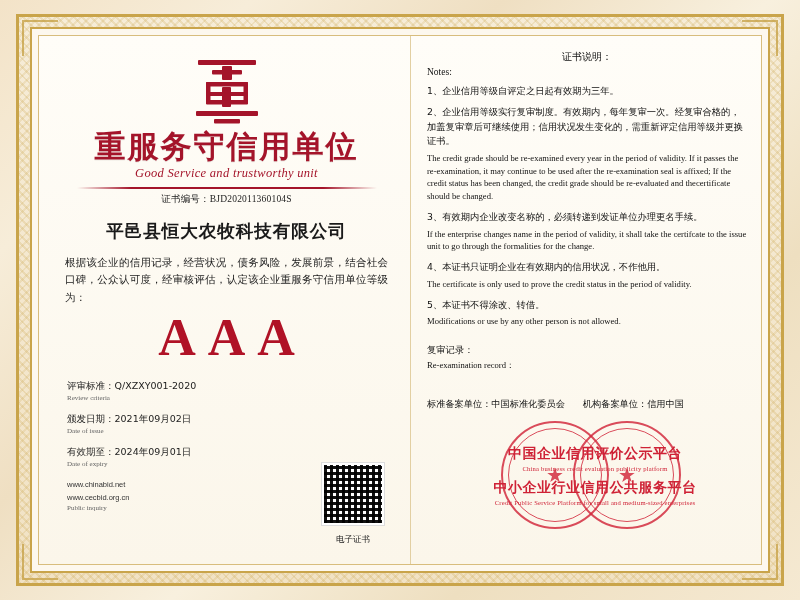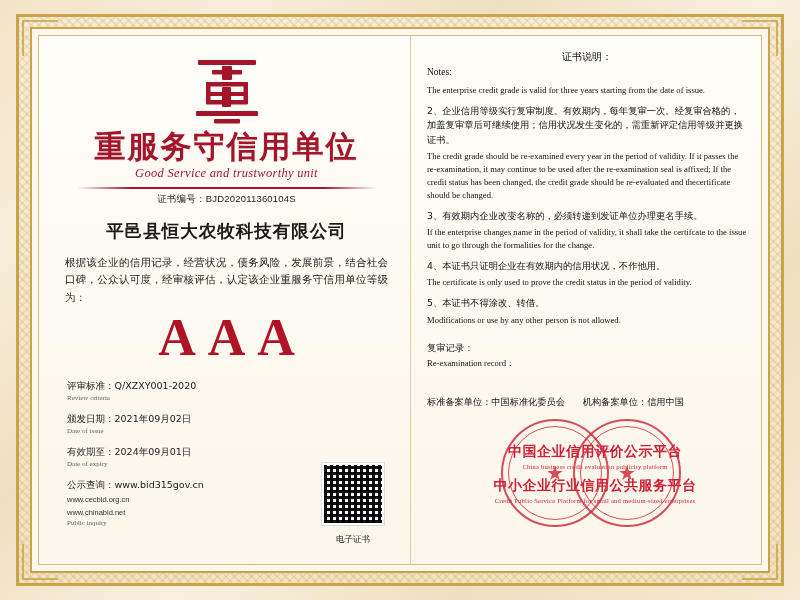--- a/index.html
+++ b/index.html
@@ -61,21 +61,21 @@
   }
   .title-en{
     color:#a4142a;font-size:12.5px;letter-spacing:.3px;margin-top:3px;
     font-family:"Liberation Serif", serif;font-style:italic;
   }
   .rule{
     width:300px;height:2px;margin:6px auto 4px auto;
     background:linear-gradient(90deg,rgba(164,20,42,0),#a4142a 18%,#a4142a 82%,rgba(164,20,42,0));
   }
   .cert-no{
-    font-size:9.5px;color:#222;margin-top:2px;letter-spacing:.2px;
+    font-size:9.5px;color:#222;margin-top:2px;letter-spacing:.2px;font-family:Liberation Serif, serif;
   }
   .company{
     margin-top:13px;font-size:17.5px;font-weight:bold;color:#1a1a1a;
     font-family:"DejaVu Sans", sans-serif;letter-spacing:1px;
   }
   .desc-cn{
     margin:11px 12px 0 12px;font-size:10.5px;color:#222;line-height:1.7;
     text-align:justify;font-family:"DejaVu Sans", sans-serif;
   }
   .grade{
@@ -202,38 +202,37 @@
         </div>
         <div class="field">
           <div class="l1">颁发日期：2021年09月02日</div>
           <div class="l2">Date of issue</div>
         </div>
         <div class="field">
           <div class="l1">有效期至：2024年09月01日</div>
           <div class="l2">Date of expiry</div>
         </div>
         <div class="field">
-          <div class="l1">公示查询：www.bid315gov.cn</div>
+          <div class="links">www.chinabid.net</div>
           <div class="links">www.cecbid.org.cn</div>
-          <div class="links">www.chinabid.net</div>
           <div class="l2">Public inquiry</div>
         </div>
       </div>
 
       <div class="qr-wrap">
         <div class="qr"></div>
         <div class="qr-cap">电子证书</div>
       </div>
     </div>
 
     <div class="right">
       <div class="r-head">证书说明：</div>
       <div class="r-sub">Notes:</div>
 
-      <div class="r-en">The enterprise credit grade is valid for three years starting from the date of issue.</div>
+      <div class="r-cn">1、企业信用等级自评定之日起有效期为三年。</div>
 
       <div class="r-cn">2、企业信用等级实行复审制度。有效期内，每年复审一次。经复审合格的，加盖复审章后可继续使用；信用状况发生变化的，需重新评定信用等级并更换证书。</div>
       <div class="r-en">The credit grade should be re-examined every year in the period of validity. If it passes the re-examination, it may continue to be used after the re-examination seal is affixed; If the credit status has been changed, the credit grade should be re-evaluated and thecertificate should be changed.</div>
 
       <div class="r-cn">3、有效期内企业改变名称的，必须转递到发证单位办理更名手续。</div>
       <div class="r-en">If the enterprise changes name in the period of validity, it shall take the certifcate to the issue unit to go through the formalities for the change.</div>
 
       <div class="r-cn">4、本证书只证明企业在有效期内的信用状况，不作他用。</div>
       <div class="r-en">The certificate is only used to prove the credit status in the period of validity.</div>
 

